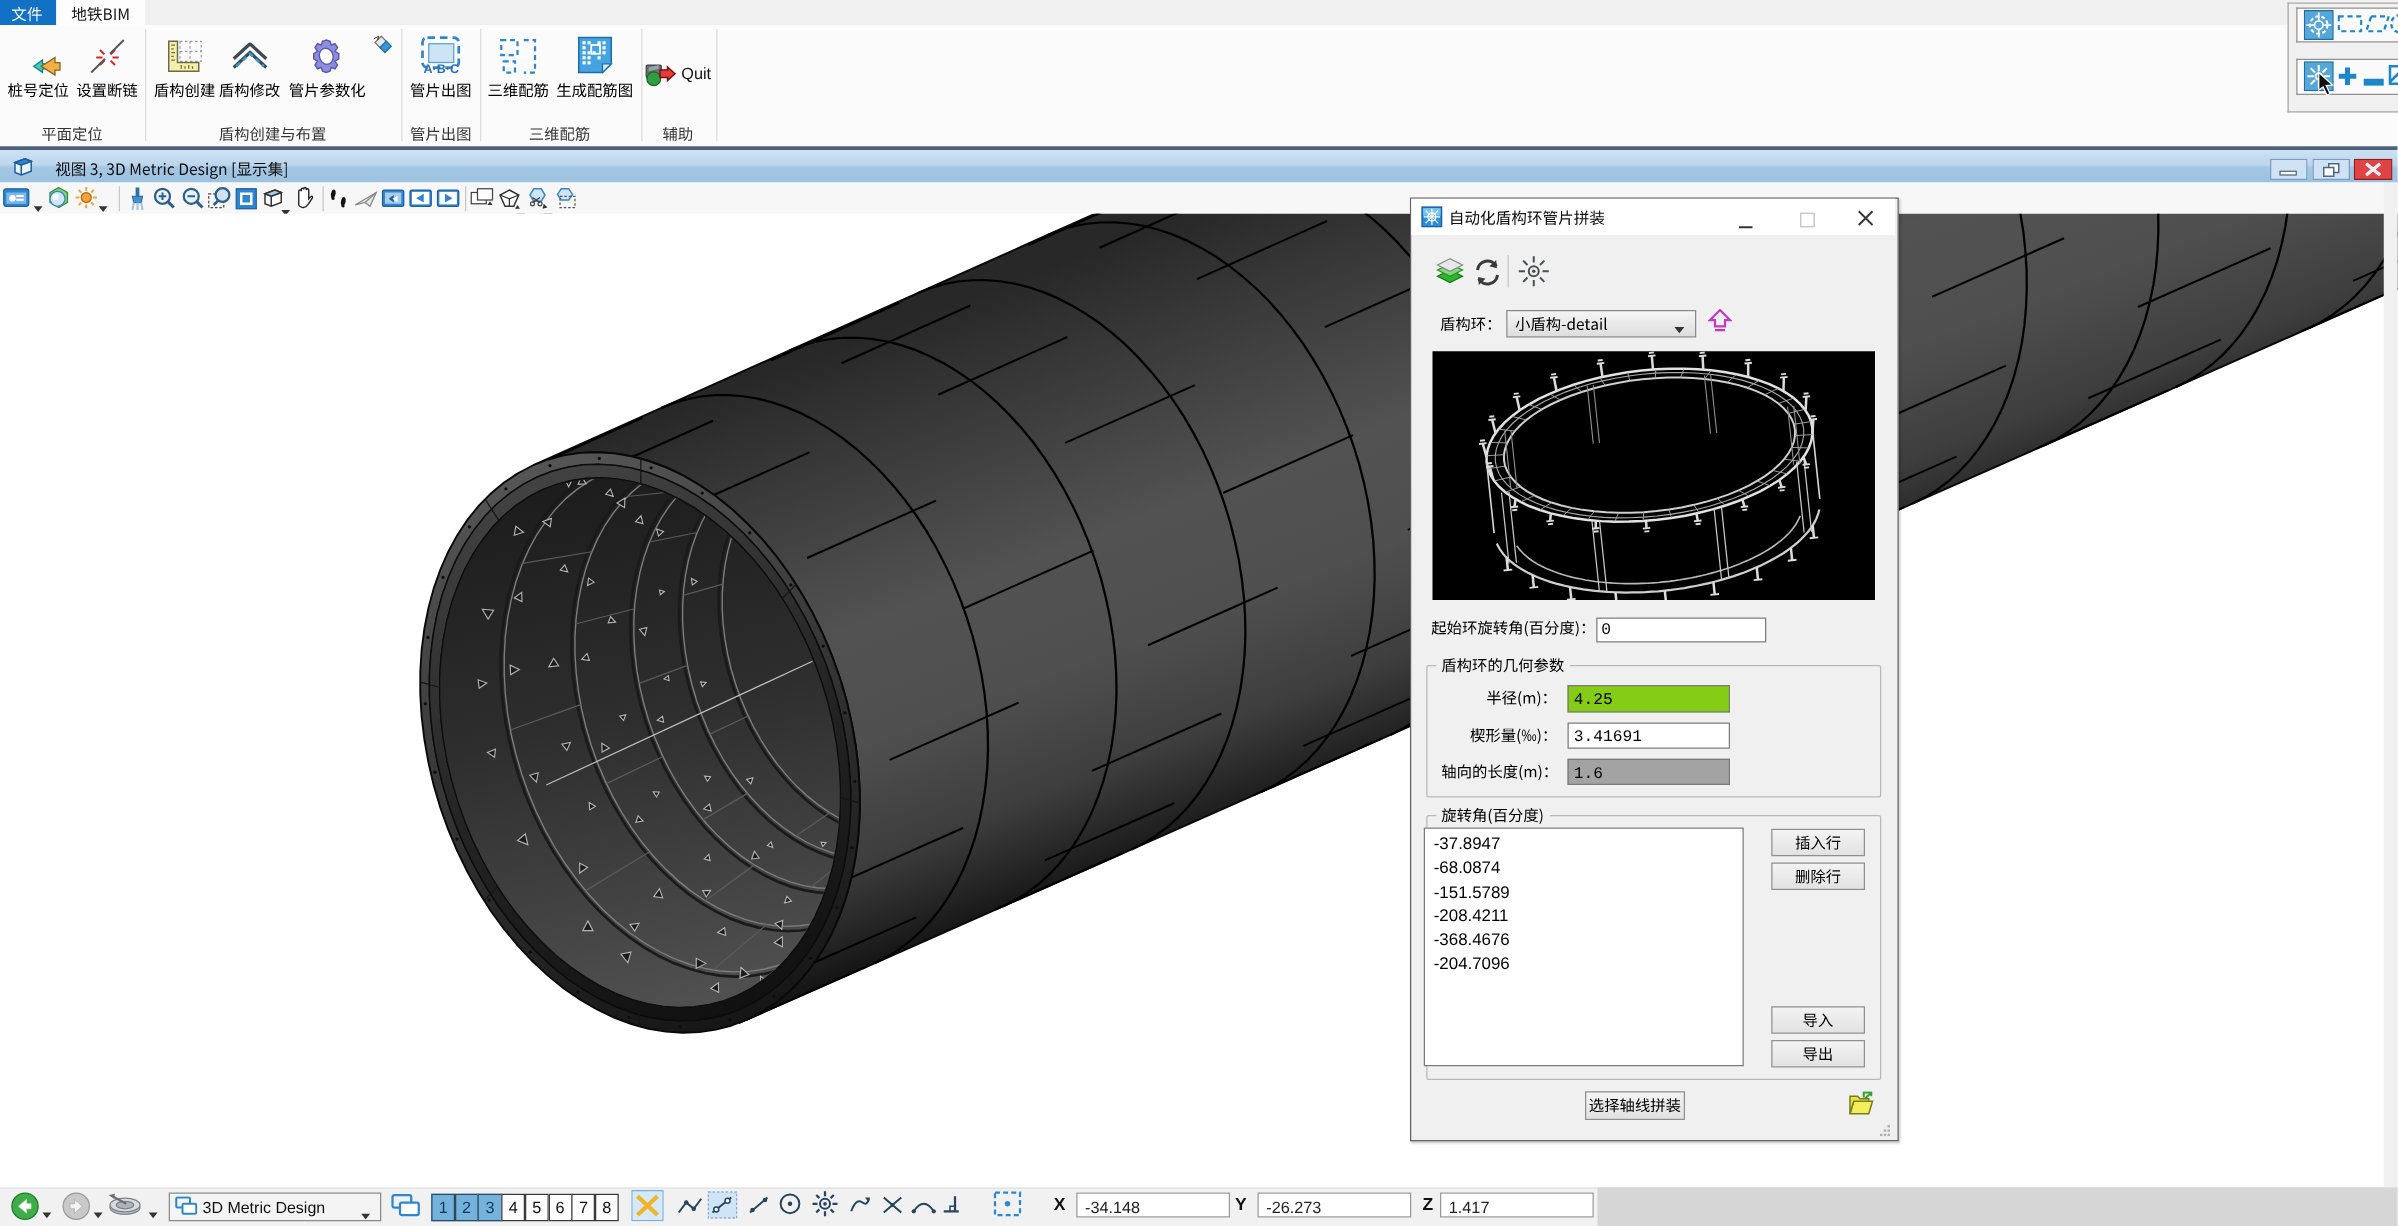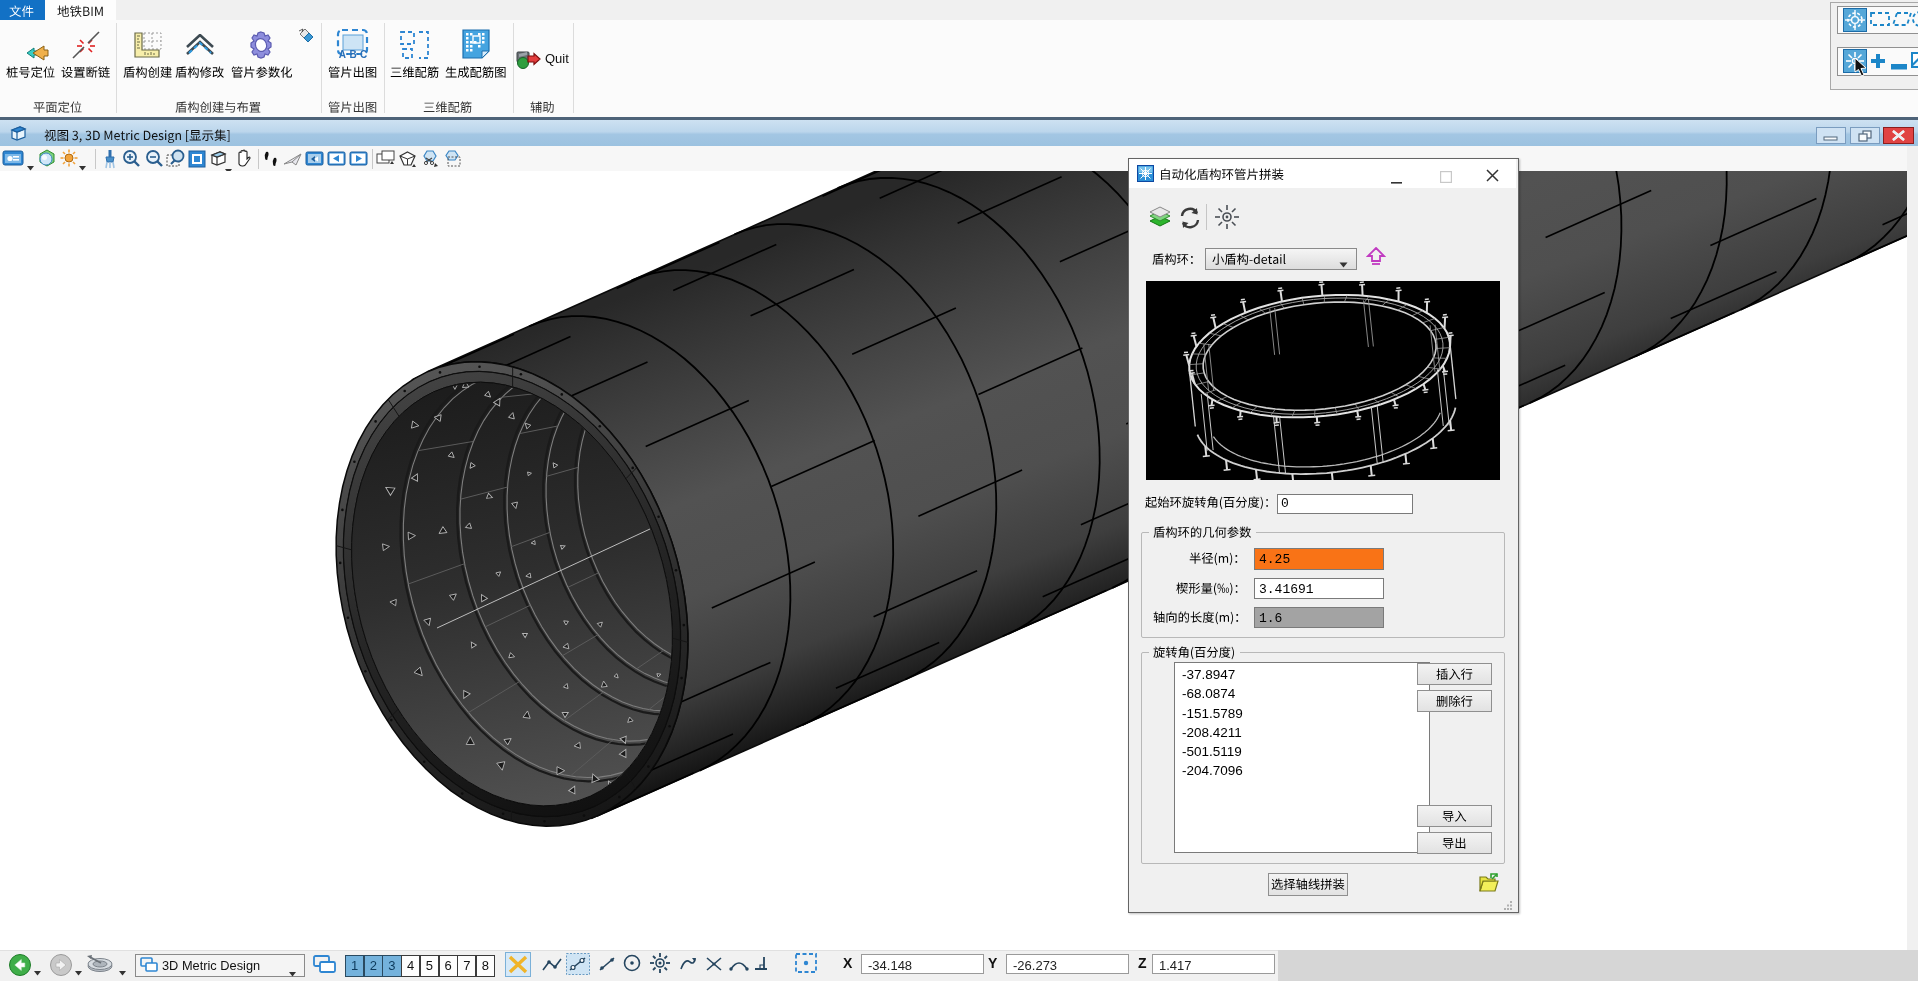--- a/index.html
+++ b/index.html
@@ -1160,45 +1160,45 @@
 <div style="position:absolute;left:1149px;top:524px;background:#f0f0f0;padding:0 4px;z-index:22">
     <svg width="99.4" height="17.0" viewBox="0 0 99.4 17.0" style="display:block">
       <path d="M1.8 3.5V7.7C1.8 9.4 1.7 11.6 0.5 13.2C0.8 13.3 1.1 13.6 1.3 13.8C2.5 12.1 2.7 9.5 2.7 7.7V6.1H6.4L6.3 7.3H3.7V13.8H4.6V13.3H9.8V13.8H10.7V7.3H7.2L7.4 6.1H11.8V5.3H7.4L7.6 3.9C8.8 3.8 10.1 3.6 11 3.4L10.3 2.6C8.4 3.1 4.7 3.4 1.8 3.5ZM6.5 5.3H2.7V4.2C3.9 4.2 5.3 4.1 6.5 4ZM4.6 9.7H9.8V10.8H4.6ZM4.6 9V8H9.8V9ZM4.6 11.4H9.8V12.5H4.6Z M18.6 2.5C18.3 4.1 17.6 5.8 16.7 6.8C16.9 6.9 17.3 7.2 17.5 7.4C17.9 6.8 18.3 6.1 18.6 5.3H22.9C22.7 10.4 22.6 12.3 22.2 12.7C22.1 12.9 21.9 12.9 21.7 12.9C21.5 12.9 20.9 12.9 20.2 12.8C20.4 13.1 20.5 13.5 20.5 13.7C21.1 13.8 21.7 13.8 22.1 13.7C22.5 13.7 22.8 13.6 23 13.2C23.5 12.6 23.6 10.7 23.8 5C23.8 4.8 23.8 4.5 23.8 4.5H19C19.2 3.9 19.4 3.3 19.6 2.7ZM20.1 8.2C20.3 8.6 20.5 9.1 20.7 9.6L18.5 10C19.1 9 19.6 7.7 20 6.4L19.1 6.2C18.8 7.6 18.1 9.1 17.9 9.5C17.7 9.9 17.5 10.2 17.3 10.3C17.4 10.5 17.6 10.9 17.6 11.1C17.8 11 18.2 10.9 20.9 10.3C21.1 10.6 21.1 10.9 21.2 11.2L21.9 10.9C21.7 10.1 21.2 8.9 20.8 7.9ZM14.7 2.5V4.8H12.9V5.7H14.7C14.3 7.4 13.5 9.3 12.7 10.4C12.9 10.6 13.1 11 13.2 11.3C13.8 10.4 14.3 9.1 14.7 7.7V13.8H15.6V7.4C16 8 16.4 8.8 16.6 9.2L17.1 8.5C16.9 8.1 16 6.7 15.6 6.3V5.7H17.1V4.8H15.6V2.5Z M32.9 6.7C33.8 7.7 34.9 9.2 35.4 10L36.2 9.5C35.7 8.6 34.5 7.2 33.6 6.2ZM25 11.5 25.3 12.4C26.3 12 27.6 11.6 28.8 11.1L28.7 10.3L27.4 10.7V7.7H28.5V6.9H27.4V4.2H28.8V3.3H25.1V4.2H26.6V6.9H25.3V7.7H26.6V11ZM29.4 3.2V4.1H32.5C31.8 6.3 30.5 8.2 29 9.5C29.2 9.6 29.5 10 29.7 10.2C30.5 9.4 31.3 8.5 32 7.4V13.7H32.9V5.7C33.1 5.2 33.4 4.7 33.6 4.1H36.2V3.2Z M43.7 7.6C44.4 8.5 45.2 9.7 45.6 10.5L46.4 10C46 9.2 45.1 8.1 44.4 7.2ZM39.9 2.4C39.8 3 39.5 3.8 39.3 4.4H38V13.5H38.8V12.5H42.3V4.4H40.2C40.4 3.9 40.6 3.2 40.8 2.6ZM38.8 5.3H41.4V7.9H38.8ZM38.8 11.6V8.7H41.4V11.6ZM44.3 2.4C43.9 4.1 43.2 5.8 42.3 6.9C42.6 7 43 7.3 43.1 7.4C43.5 6.8 43.9 6.1 44.3 5.3H47.4C47.3 10.2 47.1 12.1 46.7 12.5C46.5 12.7 46.4 12.7 46.2 12.7C45.9 12.7 45.1 12.7 44.3 12.6C44.5 12.9 44.6 13.3 44.6 13.5C45.3 13.6 46.1 13.6 46.5 13.5C46.9 13.5 47.2 13.4 47.5 13C48 12.4 48.1 10.5 48.3 4.9C48.3 4.7 48.3 4.4 48.3 4.4H44.6C44.8 3.8 45 3.2 45.1 2.6Z M52.3 3.2V6.9C52.3 8.9 52.1 11.4 49.7 13.1C49.9 13.3 50.3 13.6 50.4 13.8C52.9 12 53.3 9.1 53.3 6.9V4.1H57.2V12C57.2 13.2 57.5 13.5 58.4 13.5C58.6 13.5 59.6 13.5 59.8 13.5C60.8 13.5 61 12.8 61.1 10.7C60.8 10.6 60.4 10.4 60.2 10.3C60.1 12.1 60.1 12.6 59.7 12.6C59.5 12.6 58.7 12.6 58.6 12.6C58.2 12.6 58.1 12.5 58.1 12V3.2Z M65.7 3.7V4.5H71.5V12.5C71.5 12.7 71.4 12.8 71.2 12.8C70.9 12.8 70 12.8 69 12.8C69.2 13.1 69.3 13.5 69.3 13.8C70.6 13.8 71.4 13.7 71.8 13.6C72.3 13.4 72.4 13.2 72.4 12.5V4.5H73.3V3.7ZM66.9 7.1H69V9.7H66.9ZM66 6.3V11.4H66.9V10.5H69.9V6.3ZM64.8 2.5C64.1 4.3 63.1 6.2 62 7.3C62.1 7.5 62.4 8 62.5 8.2C62.9 7.8 63.3 7.3 63.6 6.8V13.8H64.5V5.2C65 4.4 65.3 3.6 65.6 2.7Z M80.5 7.9C79.7 8.5 78.1 9 76.9 9.3C77.1 9.5 77.4 9.8 77.5 10C78.8 9.6 80.3 9 81.3 8.3ZM81.6 9.3C80.5 10.1 78.5 10.8 76.7 11.1C76.9 11.3 77.1 11.6 77.3 11.8C79.1 11.4 81.2 10.7 82.4 9.7ZM83.2 10.6C81.8 11.9 79 12.7 76 13C76.1 13.2 76.3 13.6 76.4 13.8C79.6 13.4 82.4 12.6 84 11ZM76 5.5C76.3 5.4 76.7 5.4 78.8 5.3C78.6 5.7 78.4 6.1 78.2 6.4H74.5V7.3H77.6C76.7 8.3 75.6 9.1 74.3 9.7C74.5 9.9 74.8 10.2 75 10.4C76.5 9.7 77.8 8.6 78.7 7.3H81.3C82.2 8.5 83.7 9.7 85.1 10.3C85.2 10.1 85.5 9.8 85.7 9.6C84.5 9.1 83.2 8.2 82.3 7.3H85.5V6.4H79.2C79.5 6.1 79.7 5.6 79.8 5.2L83.3 5.1C83.6 5.4 83.8 5.6 84 5.9L84.8 5.3C84.1 4.6 82.8 3.5 81.6 2.8L80.9 3.3C81.4 3.6 81.9 4 82.4 4.4L77.6 4.5C78.4 4.1 79.2 3.5 79.9 2.9L79.1 2.4C78.2 3.3 77 4.1 76.6 4.3C76.3 4.5 76 4.6 75.7 4.6C75.8 4.9 76 5.3 76 5.5Z M91.5 2.7C91.3 3.2 90.9 3.9 90.6 4.3L91.2 4.6C91.5 4.2 92 3.6 92.3 3ZM87.2 3C87.5 3.6 87.8 4.2 87.9 4.7L88.6 4.4C88.5 3.9 88.2 3.2 87.9 2.8ZM91.1 9.6C90.9 10.2 90.5 10.8 90 11.2C89.5 11 89.1 10.8 88.6 10.6C88.8 10.3 89 10 89.1 9.6ZM87.5 10.9C88.1 11.1 88.7 11.5 89.3 11.8C88.6 12.3 87.6 12.7 86.6 13C86.8 13.1 87 13.5 87 13.7C88.2 13.4 89.2 12.9 90.1 12.2C90.5 12.4 90.9 12.7 91.2 12.9L91.8 12.3C91.5 12.1 91.1 11.8 90.7 11.6C91.4 10.9 91.9 10.1 92.2 9L91.7 8.8L91.5 8.8H89.5L89.8 8.2L89 8C88.9 8.3 88.8 8.5 88.6 8.8H87V9.6H88.3C88 10.1 87.7 10.5 87.5 10.9ZM89.3 2.4V4.7H86.7V5.5H89C88.4 6.3 87.4 7.1 86.6 7.4C86.8 7.6 87 7.9 87.1 8.1C87.8 7.7 88.6 7 89.3 6.3V7.8H90.1V6.2C90.7 6.6 91.5 7.2 91.8 7.4L92.3 6.8C92 6.6 90.9 5.9 90.3 5.5H92.6V4.7H90.1V2.4ZM93.8 2.6C93.5 4.7 93 6.8 92 8.1C92.2 8.2 92.6 8.5 92.7 8.6C93 8.2 93.3 7.7 93.6 7C93.8 8.3 94.2 9.4 94.6 10.3C93.9 11.5 93 12.4 91.6 13.1C91.8 13.2 92.1 13.6 92.2 13.8C93.4 13.1 94.4 12.3 95.1 11.2C95.7 12.3 96.5 13.1 97.4 13.7C97.6 13.4 97.8 13.1 98.1 12.9C97 12.4 96.2 11.5 95.6 10.4C96.2 9.1 96.7 7.6 96.9 5.7H97.8V4.8H94.3C94.4 4.2 94.6 3.4 94.7 2.7ZM96.1 5.7C95.9 7.1 95.6 8.4 95.1 9.4C94.6 8.3 94.3 7 94.1 5.7Z" fill="#000"></path>
     </svg>
   </div>
 <div style="position:absolute;left:1189.4px;top:550px;z-index:22;">
     <svg width="57.6" height="17.0" viewBox="0 0 57.6 17.0" style="display:block">
       <path d="M1.8 3.1C2.4 4 3 5.2 3.2 5.9L4.1 5.5C3.9 4.8 3.2 3.6 2.6 2.8ZM9.6 2.7C9.2 3.6 8.6 4.8 8.1 5.6L8.9 5.9C9.4 5.2 10 4 10.6 3.1ZM5.6 2.4V6.4H1.5V7.4H5.6V9.3H0.7V10.3H5.6V13.8H6.6V10.3H11.7V9.3H6.6V7.4H10.9V6.4H6.6V2.4Z M15.5 2.5C14.9 3.4 13.9 4.4 12.9 5C13.1 5.2 13.3 5.6 13.4 5.8C14.5 5 15.6 3.9 16.3 2.8ZM17 3.1V4H21.7C20.5 5.6 18.2 6.9 16.1 7.6C16.3 7.8 16.6 8.1 16.7 8.4C17.9 7.9 19.1 7.3 20.2 6.5C21.4 7.1 22.8 7.8 23.6 8.3L24.1 7.5C23.4 7.1 22.1 6.5 21 6C21.9 5.3 22.7 4.4 23.2 3.5L22.5 3.1L22.4 3.1ZM17 8.7V9.6H19.7V12.6H16.3V13.4H24.1V12.6H20.7V9.6H23.3V8.7ZM15.7 5.2C15 6.5 13.8 7.7 12.7 8.5C12.9 8.8 13.1 9.2 13.2 9.4C13.7 9.1 14.1 8.7 14.5 8.2V13.8H15.5V7.1C15.8 6.6 16.2 6.1 16.5 5.5Z M27.5 15.2 28.2 14.9C27.2 13.1 26.7 11.1 26.7 9C26.7 6.9 27.2 4.8 28.2 3.1L27.5 2.7C26.4 4.6 25.7 6.6 25.7 9C25.7 11.4 26.4 13.4 27.5 15.2Z M29.9 12.8H31V7.9C31.6 7.3 32.2 6.9 32.7 6.9C33.5 6.9 33.9 7.5 33.9 8.7V12.8H35.1V7.9C35.7 7.3 36.2 6.9 36.7 6.9C37.6 6.9 38 7.5 38 8.7V12.8H39.1V8.6C39.1 6.9 38.4 5.9 37.1 5.9C36.3 5.9 35.6 6.5 34.9 7.2C34.6 6.4 34.1 5.9 33 5.9C32.2 5.9 31.5 6.4 30.9 7.1H30.9L30.8 6.1H29.9Z M41.4 15.2C42.5 13.4 43.2 11.4 43.2 9C43.2 6.6 42.5 4.6 41.4 2.7L40.7 3.1C41.7 4.8 42.3 6.9 42.3 9C42.3 11.1 41.7 13.1 40.7 14.9Z M47.4 6.8C47.9 6.8 48.3 6.5 48.3 5.9C48.3 5.3 47.9 5 47.4 5C46.9 5 46.4 5.3 46.4 5.9C46.4 6.5 46.9 6.8 47.4 6.8ZM47.4 12.8C47.9 12.8 48.3 12.5 48.3 11.9C48.3 11.4 47.9 11 47.4 11C46.9 11 46.4 11.4 46.4 11.9C46.4 12.5 46.9 12.8 47.4 12.8Z" fill="#000"></path>
     </svg>
   </div>
-<div style="position:absolute;left:1254px;top:548px;width:130px;height:21px;background:#f97316;border:1px solid #7a7a7a;font:13px/17px 'Liberation Mono';color:#000;padding:2px 0 18px 4px;box-sizing:border-box;z-index:21">4.25</div>
+<div style="position:absolute;left:1254px;top:548px;width:130px;height:21px;background:#84cc16;border:1px solid #7a7a7a;font:13px/17px 'Liberation Mono';color:#000;padding:2px 0 18px 4px;box-sizing:border-box;z-index:21">4.25</div>
 <div style="position:absolute;left:1176.2px;top:579.5px;z-index:22;">
     <svg width="70.8" height="17.0" viewBox="0 0 70.8 17.0" style="display:block">
       <path d="M2.1 2.5V4.8H0.6V5.7H1.9C1.6 7.3 1 9.2 0.4 10.2C0.5 10.4 0.7 10.8 0.8 11.1C1.3 10.3 1.7 9.1 2.1 7.9V13.8H2.9V7.4C3.2 7.9 3.6 8.6 3.7 8.9L4.2 8.2C4 7.9 3.2 6.8 2.9 6.3V5.7H4V4.8H2.9V2.5ZM7.3 8.8C7.2 9.1 7.2 9.4 7.1 9.7H4V10.5H6.9C6.5 11.8 5.7 12.6 3.6 13.1C3.8 13.2 4 13.6 4.1 13.8C6.2 13.3 7.2 12.4 7.7 11.1C8.3 12.5 9.5 13.4 11.3 13.8C11.4 13.5 11.6 13.2 11.8 13C10 12.7 8.8 11.9 8.3 10.5H11.6V9.7H8C8.1 9.4 8.1 9.1 8.1 8.8ZM7.7 3.1V3.9H8.8C8.7 5.8 8.3 7.2 7.2 8.1C7.4 8.2 7.7 8.4 7.8 8.6C9 7.5 9.4 6 9.6 3.9H10.7C10.6 6.4 10.5 7.3 10.3 7.5C10.2 7.6 10.2 7.6 10 7.6C9.9 7.6 9.6 7.6 9.2 7.6C9.3 7.8 9.4 8.1 9.4 8.3C9.8 8.4 10.2 8.4 10.4 8.3C10.7 8.3 10.8 8.2 11 8C11.3 7.7 11.4 6.6 11.5 3.5C11.5 3.4 11.5 3.1 11.5 3.1ZM4.1 6.8V7.5H5.4V8.8H6.2V7.5H7.5V6.8H6.2V5.8H7.3V5.1H6.2V4.2H7.5V3.5H6.2V2.5H5.4V3.5H4.2V4.2H5.4V5.1H4.4V5.8H5.4V6.8Z M22.7 2.7C21.9 3.7 20.5 4.7 19.4 5.3C19.6 5.5 19.9 5.7 20 5.9C21.3 5.3 22.7 4.1 23.6 3ZM23.1 6.1C22.2 7.1 20.8 8.2 19.5 8.9C19.7 9.1 20 9.3 20.1 9.5C21.5 8.8 23 7.6 23.9 6.4ZM23.3 9.4C22.4 10.9 20.7 12.3 18.8 13C19.1 13.2 19.4 13.5 19.5 13.8C21.4 12.9 23.2 11.4 24.2 9.7ZM17.3 4.1V7.3H15.3V4.1ZM12.8 7.3V8.1H14.4C14.4 10 14.1 11.8 12.8 13.2C13 13.4 13.3 13.7 13.4 13.8C14.9 12.2 15.2 10.2 15.3 8.1H17.3V13.8H18.2V8.1H19.5V7.3H18.2V4.1H19.3V3.2H13V4.1H14.4V7.3Z M27.7 4.6H33.8V5.3H27.7ZM27.7 3.4H33.8V4.1H27.7ZM26.8 2.9V5.8H34.7V2.9ZM25.2 6.4V7.1H36.3V6.4ZM27.4 9.4H30.3V10.1H27.4ZM31.2 9.4H34.2V10.1H31.2ZM27.4 8.2H30.3V8.9H27.4ZM31.2 8.2H34.2V8.9H31.2ZM25.2 12.8V13.5H36.3V12.8H31.2V12H35.3V11.4H31.2V10.7H35.1V7.6H26.6V10.7H30.3V11.4H26.2V12H30.3V12.8Z M39.8 15.2 40.5 14.9C39.5 13.1 39 11.1 39 9C39 6.9 39.5 4.8 40.5 3.1L39.8 2.7C38.7 4.6 38 6.6 38 9C38 11.4 38.7 13.4 39.8 15.2Z M47.3 3.6 42.6 13H43.2L48 3.6ZM43.1 3.6C42.2 3.6 41.5 4.6 41.5 6.4C41.5 8 42.1 9.1 43.1 9.1C43.9 9.1 44.6 8.3 44.6 6.4C44.6 4.7 44 3.6 43.1 3.6ZM43.1 4.2C43.8 4.2 43.9 5.5 43.9 6.4C43.9 7.3 43.8 8.5 43.1 8.5C42.3 8.5 42.2 7.3 42.2 6.4C42.2 5.4 42.4 4.2 43.1 4.2ZM47.5 7.4C46.6 7.4 45.9 8.4 45.9 10.2C45.9 11.8 46.6 12.9 47.5 12.9C48.3 12.9 49.1 12.1 49.1 10.2C49.1 8.5 48.5 7.4 47.5 7.4ZM51.4 7.4C50.5 7.4 49.8 8.4 49.8 10.2C49.8 11.8 50.4 12.9 51.4 12.9C52.2 12.9 52.9 12.1 52.9 10.2C52.9 8.5 52.3 7.4 51.4 7.4ZM47.5 8C48.2 8 48.4 9.3 48.4 10.2C48.4 11.1 48.2 12.3 47.5 12.3C46.8 12.3 46.7 11.1 46.7 10.2C46.7 9.2 46.8 8 47.5 8ZM51.3 8C52.1 8 52.2 9.3 52.2 10.2C52.2 11.1 52.1 12.3 51.4 12.3C50.6 12.3 50.5 11.1 50.5 10.2C50.5 9.2 50.7 8 51.3 8Z M54.6 15.2C55.7 13.4 56.4 11.4 56.4 9C56.4 6.6 55.7 4.6 54.6 2.7L53.9 3.1C54.9 4.8 55.5 6.9 55.5 9C55.5 11.1 54.9 13.1 53.9 14.9Z M60.6 6.8C61.1 6.8 61.5 6.5 61.5 5.9C61.5 5.3 61.1 5 60.6 5C60.1 5 59.7 5.3 59.7 5.9C59.7 6.5 60.1 6.8 60.6 6.8ZM60.6 12.8C61.1 12.8 61.5 12.5 61.5 11.9C61.5 11.4 61.1 11 60.6 11C60.1 11 59.7 11.4 59.7 11.9C59.7 12.5 60.1 12.8 60.6 12.8Z" fill="#000"></path>
     </svg>
   </div>
 <div style="position:absolute;left:1254px;top:577.5px;width:130px;height:21px;background:#fff;border:1px solid #7a7a7a;font:13px/17px 'Liberation Mono';color:#000;padding:2px 0 0 4px;box-sizing:border-box;z-index:21">3.41691</div>
 <div style="position:absolute;left:1152.5px;top:609px;z-index:22;">
     <svg width="94.5" height="17.0" viewBox="0 0 94.5 17.0" style="display:block">
       <path d="M6.5 9.4H8.2V12.3H6.5ZM6.5 8.6V5.9H8.2V8.6ZM10.6 9.4V12.3H9V9.4ZM10.6 8.6H9V5.9H10.6ZM8.1 2.5V5.1H5.7V13.8H6.5V13.1H10.6V13.7H11.4V5.1H9V2.5ZM1 8.7C1.1 8.6 1.5 8.5 1.9 8.5H3.1V10.3L0.5 10.7L0.7 11.6L3.1 11.2V13.7H4V11L5.3 10.7L5.2 9.9L4 10.1V8.5H5.1V7.7H4V5.8H3.1V7.7H1.9C2.2 6.8 2.6 5.8 2.9 4.7H5.1V3.9H3.1C3.2 3.5 3.3 3.1 3.4 2.6L2.5 2.5C2.4 2.9 2.3 3.4 2.2 3.9H0.6V4.7H2C1.7 5.8 1.5 6.6 1.3 6.9C1.1 7.4 1 7.8 0.8 7.9C0.8 8.1 1 8.5 1 8.7Z M17.7 2.4C17.5 3.1 17.2 3.9 16.9 4.6H13.5V13.8H14.4V5.5H22.5V12.5C22.5 12.8 22.5 12.8 22.2 12.8C22 12.9 21.1 12.9 20.2 12.8C20.4 13.1 20.5 13.5 20.5 13.8C21.7 13.8 22.4 13.8 22.9 13.6C23.3 13.5 23.5 13.2 23.5 12.5V4.6H17.9C18.2 4 18.6 3.3 18.8 2.6ZM16.9 7.9H20V10.4H16.9ZM16 7.1V12.1H16.9V11.2H20.9V7.1Z M31.4 7.6C32.1 8.5 32.9 9.7 33.3 10.5L34.1 10C33.7 9.2 32.8 8.1 32.1 7.2ZM27.6 2.4C27.5 3 27.2 3.8 27 4.4H25.7V13.5H26.5V12.5H30V4.4H27.9C28.1 3.9 28.3 3.2 28.5 2.6ZM26.5 5.3H29.1V7.9H26.5ZM26.5 11.6V8.7H29.1V11.6ZM32 2.4C31.6 4.1 30.9 5.8 30 6.9C30.3 7 30.7 7.3 30.8 7.4C31.2 6.8 31.6 6.1 32 5.3H35.1C35 10.2 34.8 12.1 34.4 12.5C34.2 12.7 34.1 12.7 33.9 12.7C33.6 12.7 32.8 12.7 32 12.6C32.2 12.9 32.3 13.3 32.3 13.5C33 13.6 33.8 13.6 34.2 13.5C34.6 13.5 34.9 13.4 35.2 13C35.7 12.4 35.8 10.5 36 4.9C36 4.7 36 4.4 36 4.4H32.3C32.5 3.8 32.7 3.2 32.8 2.6Z M46.4 2.7C45.3 4 43.5 5.2 41.8 5.9C42 6.1 42.4 6.4 42.5 6.6C44.2 5.8 46.1 4.5 47.3 3.1ZM37.6 7.3V8.2H40V12.1C40 12.6 39.7 12.8 39.4 12.9C39.6 13.1 39.8 13.5 39.8 13.7C40.1 13.5 40.6 13.4 44 12.5C43.9 12.3 43.9 11.9 43.9 11.6L40.9 12.3V8.2H42.8C43.8 10.7 45.6 12.6 48.1 13.4C48.3 13.1 48.6 12.8 48.8 12.5C46.4 11.9 44.7 10.3 43.8 8.2H48.5V7.3H40.9V2.5H40V7.3Z M53.9 4.9V5.9H52V6.7H53.9V8.7H58.7V6.7H60.7V5.9H58.7V4.9H57.8V5.9H54.8V4.9ZM57.8 6.7V8H54.8V6.7ZM58.5 10.3C58 10.9 57.2 11.4 56.3 11.8C55.4 11.4 54.7 10.9 54.2 10.3ZM52.1 9.5V10.3H53.7L53.3 10.5C53.8 11.2 54.5 11.7 55.3 12.2C54.2 12.6 52.9 12.8 51.6 12.9C51.7 13.1 51.9 13.5 51.9 13.7C53.5 13.5 55 13.2 56.3 12.7C57.5 13.2 58.9 13.6 60.5 13.8C60.6 13.5 60.8 13.2 61 13C59.7 12.9 58.4 12.6 57.3 12.2C58.4 11.6 59.3 10.9 59.9 9.8L59.3 9.5L59.1 9.5ZM55 2.6C55.2 2.9 55.4 3.3 55.5 3.7H50.7V7C50.7 8.9 50.7 11.5 49.7 13.4C49.9 13.4 50.3 13.6 50.5 13.8C51.5 11.8 51.7 9 51.7 7V4.6H60.9V3.7H56.6C56.4 3.3 56.2 2.8 55.9 2.4Z M64.4 15.2 65.1 14.9C64.1 13.1 63.6 11.1 63.6 9C63.6 6.9 64.1 4.8 65.1 3.1L64.4 2.7C63.3 4.6 62.6 6.6 62.6 9C62.6 11.4 63.3 13.4 64.4 15.2Z M66.8 12.8H67.9V7.9C68.5 7.3 69.1 6.9 69.6 6.9C70.4 6.9 70.8 7.5 70.8 8.7V12.8H72V7.9C72.6 7.3 73.1 6.9 73.6 6.9C74.5 6.9 74.9 7.5 74.9 8.7V12.8H76V8.6C76 6.9 75.3 5.9 74 5.9C73.2 5.9 72.5 6.5 71.8 7.2C71.5 6.4 71 5.9 69.9 5.9C69.1 5.9 68.4 6.4 67.8 7.1H67.8L67.7 6.1H66.8Z M78.3 15.2C79.4 13.4 80.1 11.4 80.1 9C80.1 6.6 79.4 4.6 78.3 2.7L77.6 3.1C78.6 4.8 79.2 6.9 79.2 9C79.2 11.1 78.6 13.1 77.6 14.9Z M84.3 6.8C84.8 6.8 85.2 6.5 85.2 5.9C85.2 5.3 84.8 5 84.3 5C83.8 5 83.3 5.3 83.3 5.9C83.3 6.5 83.8 6.8 84.3 6.8ZM84.3 12.8C84.8 12.8 85.2 12.5 85.2 11.9C85.2 11.4 84.8 11 84.3 11C83.8 11 83.3 11.4 83.3 11.9C83.3 12.5 83.8 12.8 84.3 12.8Z" fill="#000"></path>
     </svg>
   </div>
 <div style="position:absolute;left:1254px;top:607px;width:130px;height:21px;background:#a3a3a3;border:1px solid #7a7a7a;font:13px/17px 'Liberation Mono';color:#000;padding:2px 0 0 4px;box-sizing:border-box;z-index:21">1.6</div>
 <div style="position:absolute;left:1141px;top:652px;width:362px;height:210px;border:1px solid #b8b8b8;border-radius:2px;z-index:21"></div>
 <div style="position:absolute;left:1149px;top:644px;background:#f0f0f0;padding:0 4px;z-index:22">
     <svg width="83.1" height="17.0" viewBox="0 0 83.1 17.0" style="display:block">
       <path d="M2.1 2.8C2.4 3.3 2.8 4 3 4.5H0.5V5.3H1.9C1.8 8.8 1.7 11.5 0.3 13.1C0.6 13.3 0.9 13.6 1 13.8C2.2 12.4 2.5 10.4 2.7 7.8H4.1C4 11.2 3.9 12.4 3.7 12.7C3.6 12.8 3.5 12.9 3.4 12.9C3.2 12.9 2.8 12.9 2.3 12.8C2.4 13.1 2.5 13.4 2.5 13.7C3 13.7 3.5 13.7 3.8 13.7C4.1 13.6 4.3 13.5 4.5 13.2C4.8 12.8 4.9 11.5 5 7.4C5 7.2 5 6.9 5 6.9H2.7L2.7 5.3H5.5V4.5H3.2L3.8 4.2C3.7 3.8 3.3 3.1 2.9 2.5ZM6.2 8.2C6.2 10.2 6 12.1 4.9 13.1C5.1 13.3 5.4 13.6 5.5 13.7C6.1 13.2 6.4 12.4 6.7 11.5C7.4 13.2 8.5 13.5 10 13.5H11.6C11.7 13.3 11.8 12.9 11.9 12.7C11.6 12.7 10.3 12.7 10 12.7C9.7 12.7 9.3 12.7 9 12.6V10H11.3V9.2H9V7H10.6C10.4 7.5 10.2 8 10 8.3L10.8 8.6C11.1 8 11.4 7.1 11.7 6.4L11.1 6.2L11 6.2H6.1C6.4 5.8 6.6 5.4 6.9 4.9H11.8V4H7.2C7.4 3.6 7.6 3.1 7.7 2.6L6.8 2.4C6.4 3.8 5.8 5.2 5 6.1C5.2 6.2 5.6 6.5 5.7 6.7L6 6.3V7H8.1V12.2C7.6 11.8 7.2 11.2 6.9 10.1C7 9.5 7 8.9 7 8.2Z M13.3 8.7C13.4 8.6 13.8 8.5 14.2 8.5H15.3V10.3L12.8 10.7L13 11.6L15.3 11.2V13.7H16.2V11L17.8 10.7L17.8 9.9L16.2 10.2V8.5H17.4V7.7H16.2V5.8H15.3V7.7H14.1C14.5 6.8 14.9 5.8 15.2 4.8H17.4V3.9H15.4C15.5 3.5 15.6 3.1 15.7 2.6L14.8 2.5C14.8 2.9 14.7 3.4 14.6 3.9H12.9V4.8H14.3C14 5.8 13.8 6.6 13.6 6.9C13.4 7.4 13.2 7.8 13 7.9C13.1 8.1 13.2 8.5 13.3 8.7ZM17.5 6.2V7.1H19.3C19.1 7.9 18.8 8.7 18.6 9.4H22.2C21.7 10 21.2 10.7 20.7 11.4C20.3 11.1 19.8 10.8 19.4 10.6L18.8 11.2C20.1 11.9 21.5 13.1 22.3 13.8L22.9 13.1C22.5 12.7 22 12.3 21.4 11.9C22.2 10.8 23 9.7 23.6 8.8L23 8.5L22.8 8.5H19.9L20.3 7.1H24.1V6.2H20.6L20.9 4.8H23.7V3.9H21.2L21.5 2.6L20.6 2.5L20.2 3.9H18V4.8H20L19.6 6.2Z M27.9 6.2H30.6V7.7H27.9ZM27.9 5.3H27.8C28.2 4.9 28.5 4.5 28.9 4.1H32.3C32 4.5 31.7 4.9 31.3 5.3ZM34.4 6.2V7.7H31.5V6.2ZM28.7 2.4C28.1 3.7 26.9 5.2 25.3 6.3C25.5 6.4 25.8 6.7 26 7C26.3 6.7 26.6 6.5 26.9 6.2V8.4C26.9 9.9 26.8 11.8 25.4 13.2C25.6 13.3 26 13.7 26.1 13.9C26.9 13.1 27.4 12 27.6 10.9H30.6V13.5H31.5V10.9H34.4V12.6C34.4 12.8 34.4 12.8 34.1 12.8C33.9 12.8 33.2 12.9 32.4 12.8C32.5 13.1 32.7 13.5 32.8 13.7C33.8 13.7 34.4 13.7 34.8 13.6C35.2 13.4 35.4 13.1 35.4 12.6V5.3H32.4C32.9 4.8 33.3 4.2 33.7 3.7L33 3.2L32.9 3.3H29.4L29.8 2.6ZM27.9 8.5H30.6V10.1H27.8C27.8 9.6 27.9 9 27.9 8.5ZM34.4 8.5V10.1H31.5V8.5Z M39.8 15.2 40.5 14.9C39.5 13.1 39 11.1 39 9C39 6.9 39.5 4.8 40.5 3.1L39.8 2.7C38.7 4.6 38 6.6 38 9C38 11.4 38.7 13.4 39.8 15.2Z M43.2 5.9V13.8H44.2V13H50.4V13.8H51.4V5.9H47.2C47.3 5.3 47.5 4.6 47.7 4H52.6V3.1H41.8V4H46.6C46.5 4.6 46.4 5.3 46.2 5.9ZM44.2 9.8H50.4V12.1H44.2ZM44.2 9V6.7H50.4V9Z M61.6 2.7 60.8 3C61.7 4.8 63.1 6.9 64.4 8C64.6 7.7 64.9 7.4 65.2 7.2C63.9 6.2 62.4 4.3 61.6 2.7ZM57.3 2.7C56.6 4.6 55.4 6.3 53.9 7.4C54.1 7.5 54.5 7.9 54.7 8.1C55 7.8 55.3 7.5 55.7 7.2V8H58C57.7 10.1 57.1 12.1 54.2 13C54.4 13.2 54.6 13.6 54.7 13.8C57.9 12.7 58.7 10.5 59 8H62.3C62.2 11.1 62 12.3 61.7 12.6C61.6 12.7 61.5 12.8 61.2 12.8C60.9 12.8 60.1 12.8 59.3 12.7C59.5 13 59.6 13.3 59.7 13.6C60.4 13.7 61.2 13.7 61.6 13.6C62 13.6 62.3 13.5 62.6 13.2C63 12.7 63.1 11.3 63.3 7.6C63.3 7.4 63.3 7.1 63.3 7.1H55.7C56.8 6 57.7 4.6 58.3 3Z M70.4 4.9V5.9H68.4V6.7H70.4V8.7H75.2V6.7H77.2V5.9H75.2V4.9H74.3V5.9H71.3V4.9ZM74.3 6.7V8H71.3V6.7ZM75 10.3C74.4 10.9 73.7 11.4 72.8 11.8C71.9 11.4 71.2 10.9 70.7 10.3ZM68.6 9.5V10.3H70.2L69.8 10.5C70.3 11.2 71 11.7 71.8 12.2C70.6 12.6 69.3 12.8 68 12.9C68.2 13.1 68.3 13.5 68.4 13.7C69.9 13.5 71.4 13.2 72.7 12.7C74 13.2 75.4 13.6 76.9 13.8C77.1 13.5 77.3 13.2 77.5 13C76.1 12.9 74.9 12.6 73.8 12.2C74.9 11.6 75.8 10.9 76.3 9.8L75.7 9.5L75.6 9.5ZM71.5 2.6C71.6 2.9 71.8 3.3 72 3.7H67.2V7C67.2 8.9 67.1 11.5 66.1 13.4C66.3 13.4 66.8 13.6 66.9 13.8C68 11.8 68.1 9 68.1 7V4.6H77.3V3.7H73C72.9 3.3 72.6 2.8 72.4 2.4Z M79.2 15.2C80.3 13.4 81 11.4 81 9C81 6.6 80.3 4.6 79.2 2.7L78.5 3.1C79.5 4.8 80.1 6.9 80.1 9C80.1 11.1 79.5 13.1 78.5 14.9Z" fill="#000"></path>
     </svg>
   </div>
-<div style="position:absolute;left:1174px;top:662px;width:256px;height:191px;background:#fff;border:1px solid #7a7a7a;font:13.5px 'Liberation Sans';color:#000;padding:4px 0 0 7px;box-sizing:border-box;z-index:21">
+<div style="position:absolute;left:1139px;top:662px;width:256px;height:191px;background:#fff;border:1px solid #7a7a7a;font:13.5px 'Liberation Sans';color:#000;padding:4px 0 0 7px;box-sizing:border-box;z-index:21">
     <div style="height:19.3px">-37.8947</div>
     <div style="height:19.3px">-68.0874</div>
     <div style="height:19.3px">-151.5789</div>
     <div style="height:19.3px">-208.4211</div>
-    <div style="height:19.3px">-501.5119</div>
+    <div style="height:19.3px">-368.4676</div>
     <div style="height:19.3px">-204.7096</div>
   </div>
 <div style="position:absolute;background:linear-gradient(180deg,#f3f3f3,#e2e2e2);border:1px solid #8f8f8f;z-index:21;display:flex;align-items:center;justify-content:center;left:1417px;top:663px;width:73px;height:20px">
     <svg width="37.9" height="17.0" viewBox="0 0 37.9 17.0" style="display:block">
       <path d="M9 9.8V10.6H10.4V12.3H8.5V6.2H11.7V5.4H8.5V3.8C9.5 3.7 10.4 3.5 11.1 3.3L10.6 2.5C9.3 3 6.9 3.2 4.9 3.3C5 3.5 5.1 3.9 5.2 4.1C6 4 6.8 4 7.7 3.9V5.4H4.5V6.2H7.7V12.3H5.7V10.6H7.1V9.8H5.7V8.3C6.2 8.2 6.7 8 7.2 7.8L6.7 7C6.2 7.3 5.5 7.6 4.9 7.8V13.8H5.7V13.2H10.4V13.8H11.3V7.5H9V8.3H10.4V9.8ZM2 2.5V4.9H0.7V5.8H2V8.6L0.5 9L0.7 9.9L2 9.5V12.7C2 12.8 1.9 12.9 1.8 12.9C1.7 12.9 1.3 12.9 0.9 12.9C1 13.1 1.1 13.5 1.2 13.7C1.8 13.7 2.2 13.7 2.5 13.6C2.8 13.4 2.9 13.2 2.9 12.7V9.2L4.2 8.8L4.1 8L2.9 8.3V5.8H4V4.9H2.9V2.5Z M15.9 3.5C16.7 4.1 17.4 4.8 17.9 5.5C17.1 9 15.6 11.5 12.8 13C13.1 13.1 13.5 13.5 13.7 13.7C16.1 12.2 17.7 10 18.7 6.8C20 9.2 20.9 12.1 23.7 13.7C23.8 13.4 24 12.9 24.2 12.6C20.1 10.2 20.4 5.5 16.5 2.7Z M30 3.2V4.1H36V3.2ZM27.9 2.4C27.3 3.3 26.1 4.4 25 5.1C25.2 5.3 25.4 5.7 25.6 5.9C26.7 5.1 27.9 3.9 28.8 2.8ZM29.4 6.6V7.5H33.6V12.6C33.6 12.8 33.5 12.8 33.2 12.9C33 12.9 32.2 12.9 31.3 12.8C31.4 13.1 31.6 13.5 31.6 13.7C32.8 13.7 33.5 13.7 33.9 13.6C34.3 13.4 34.5 13.2 34.5 12.6V7.5H36.3V6.6ZM28.4 5.1C27.5 6.5 26.2 7.9 24.9 8.8C25.1 9 25.4 9.4 25.6 9.6C26 9.2 26.5 8.8 27 8.3V13.8H27.9V7.3C28.4 6.7 28.9 6.1 29.2 5.4Z" fill="#000"></path>
     </svg>
   </div>
 <div style="position:absolute;background:linear-gradient(180deg,#f3f3f3,#e2e2e2);border:1px solid #8f8f8f;z-index:21;display:flex;align-items:center;justify-content:center;left:1417px;top:690px;width:73px;height:20px">
     <svg width="37.9" height="17.0" viewBox="0 0 37.9 17.0" style="display:block">
       <path d="M8.7 3.8V10.8H9.5V3.8ZM10.5 2.7V12.7C10.5 12.9 10.4 13 10.3 13C10.1 13 9.6 13 9 13C9.1 13.2 9.3 13.6 9.3 13.8C10.1 13.8 10.6 13.8 10.9 13.6C11.2 13.5 11.3 13.2 11.3 12.7V2.7ZM0.5 7.3V8.1H1.3V8.7C1.3 10.2 1.3 12.1 0.5 13.3C0.7 13.4 1 13.6 1.2 13.8C2 12.5 2.1 10.3 2.1 8.7V8.1H3.2V12.6C3.2 12.8 3.2 12.8 3.1 12.8C2.9 12.8 2.5 12.8 2.1 12.8C2.2 13 2.3 13.4 2.3 13.6C3 13.6 3.4 13.6 3.7 13.5C3.9 13.3 4 13.1 4 12.7V8.1H4.9V8.2C4.9 9.8 4.8 11.9 4.1 13.4C4.3 13.4 4.7 13.6 4.8 13.8C5.6 12.3 5.7 9.9 5.7 8.2V8.1H6.8V12.6C6.8 12.8 6.8 12.8 6.6 12.8C6.5 12.8 6.1 12.8 5.7 12.8C5.8 13.1 5.9 13.4 5.9 13.6C6.6 13.6 7 13.6 7.2 13.5C7.5 13.3 7.6 13.1 7.6 12.7V8.1H8.2V7.3H7.6V2.9H4.9V7.3H4V2.9H1.3V7.3ZM2.1 3.7H3.2V7.3H2.1ZM5.7 3.7H6.8V7.3H5.7Z M18.1 10.1C17.7 11 17.1 11.9 16.4 12.5C16.6 12.6 17 12.9 17.1 13C17.8 12.3 18.5 11.3 19 10.3ZM21.7 10.3C22.3 11.1 23.1 12.2 23.5 12.9L24.2 12.5C23.8 11.8 23.1 10.8 22.4 10ZM13.3 3V13.7H14.1V3.8H15.7C15.4 4.6 15 5.7 14.6 6.6C15.6 7.6 15.8 8.4 15.8 9.1C15.8 9.5 15.7 9.8 15.5 9.9C15.4 10 15.3 10 15.1 10C14.9 10.1 14.6 10.1 14.4 10C14.5 10.3 14.6 10.6 14.6 10.8C14.9 10.9 15.2 10.9 15.5 10.8C15.7 10.8 16 10.7 16.1 10.6C16.5 10.3 16.6 9.8 16.6 9.2C16.6 8.4 16.4 7.5 15.4 6.5C15.9 5.5 16.4 4.3 16.8 3.3L16.2 2.9L16 3ZM16.9 8.5V9.4H20.1V12.7C20.1 12.9 20 12.9 19.9 12.9C19.7 12.9 19.1 12.9 18.4 12.9C18.5 13.2 18.7 13.5 18.7 13.8C19.6 13.8 20.2 13.8 20.5 13.6C20.9 13.5 21 13.2 21 12.7V9.4H24V8.5H21V7H22.9V6.2H18V7H20.1V8.5ZM20.4 2.4C19.6 3.8 18.1 5.3 16.5 6.1C16.8 6.2 17 6.5 17.1 6.7C18.4 6 19.6 5 20.5 3.8C21.5 5.1 22.6 5.9 23.7 6.6C23.8 6.4 24.1 6.1 24.3 5.9C23.1 5.3 22 4.5 20.9 3.1L21.2 2.7Z M30 3.2V4.1H36V3.2ZM27.9 2.4C27.3 3.3 26.1 4.4 25 5.1C25.2 5.3 25.4 5.7 25.6 5.9C26.7 5.1 27.9 3.9 28.8 2.8ZM29.4 6.6V7.5H33.6V12.6C33.6 12.8 33.5 12.8 33.2 12.9C33 12.9 32.2 12.9 31.3 12.8C31.4 13.1 31.6 13.5 31.6 13.7C32.8 13.7 33.5 13.7 33.9 13.6C34.3 13.4 34.5 13.2 34.5 12.6V7.5H36.3V6.6ZM28.4 5.1C27.5 6.5 26.2 7.9 24.9 8.8C25.1 9 25.4 9.4 25.6 9.6C26 9.2 26.5 8.8 27 8.3V13.8H27.9V7.3C28.4 6.7 28.9 6.1 29.2 5.4Z" fill="#000"></path>

